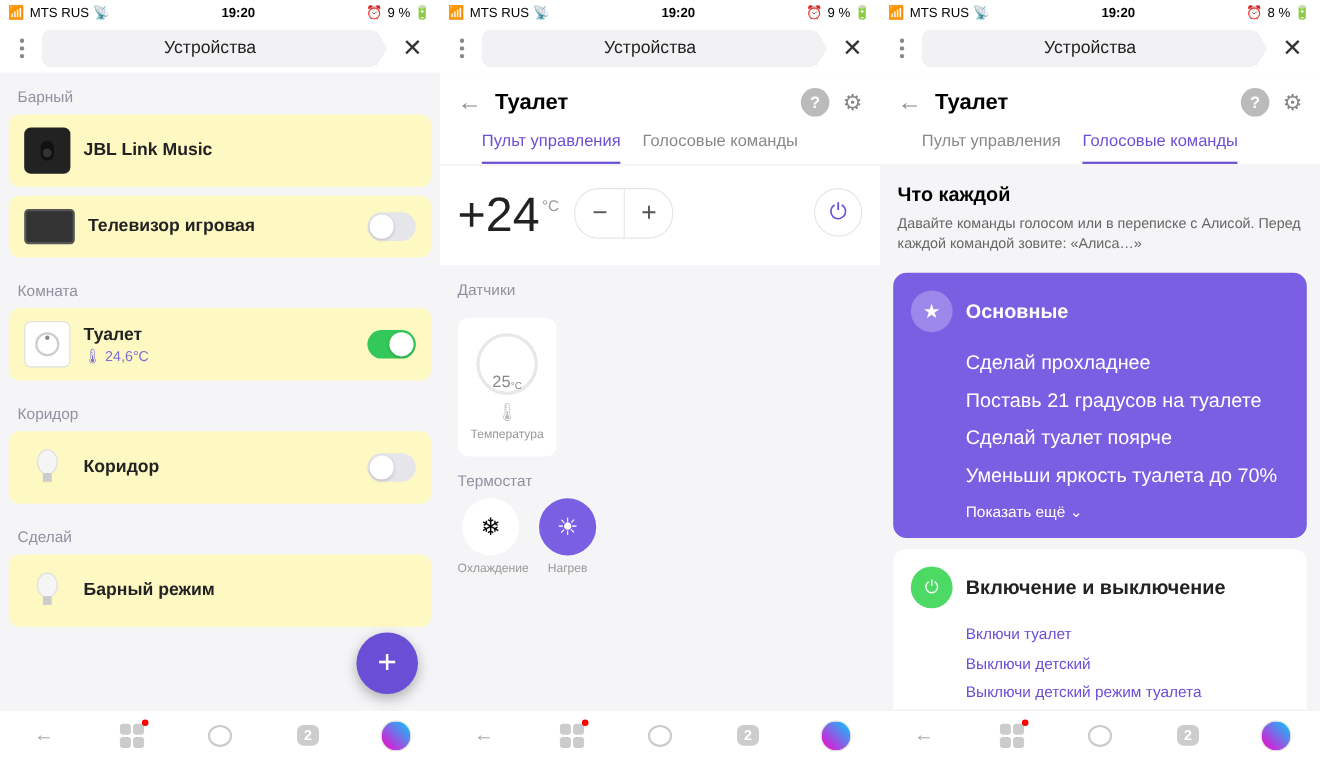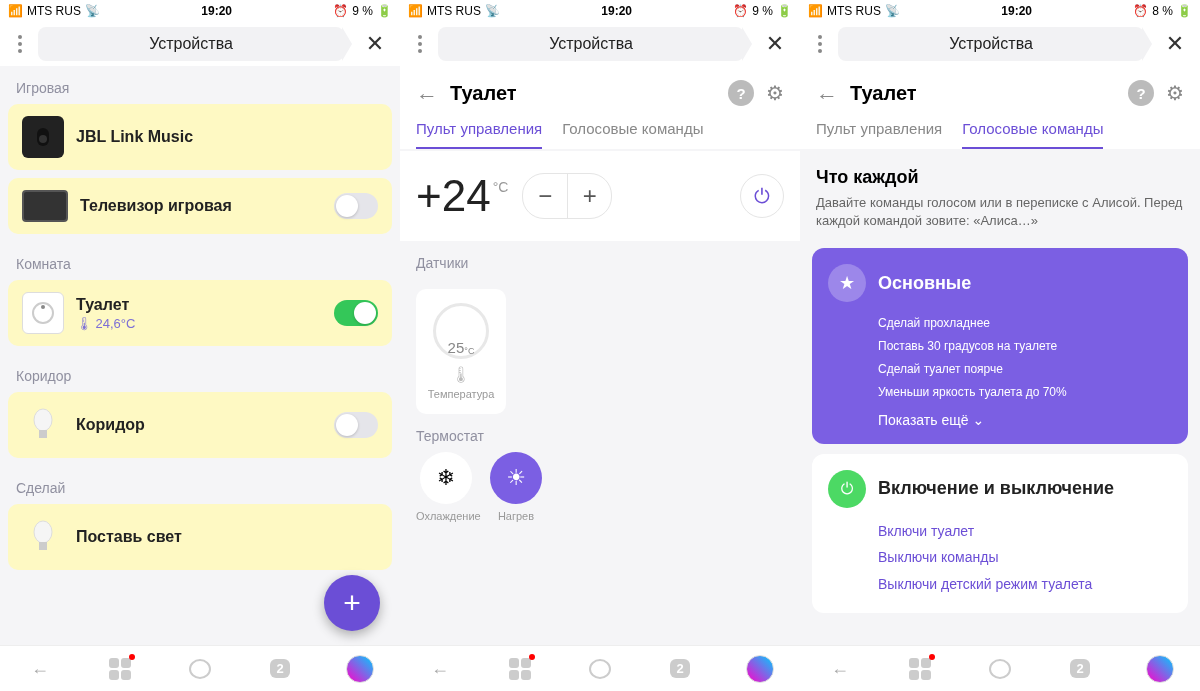--- a/index.html
+++ b/index.html
@@ -31,24 +31,24 @@
 .fab { position: absolute; bottom: 60px; right: 20px; width: 56px; height: 56px; background: #6b4ed6; border-radius: 50%; display: flex; align-items: center; justify-content: center; color: #fff; font-size: 30px; cursor: pointer; box-shadow: 0 4px 12px rgba(0,0,0,0.3); }
 .tabbar { height: 46px; background: #fff; border-top: 1px solid #eee; display: flex; align-items: center; justify-content: space-around; }
 .tab-item { width: 34px; height: 34px; display: flex; align-items: center; justify-content: center; color: #aaa; font-size: 18px; position: relative; }
 .tab-grid { display: grid; grid-template-columns: 1fr 1fr; gap: 2px; width: 22px; height: 22px; }
 .tab-grid span { background: #ccc; border-radius: 3px; }
 .subheader { background: #fff; padding: 14px 16px 0; }
 .sh-row { display: flex; align-items: center; gap: 12px; }
 .back-arrow { font-size: 22px; color: #888; cursor: pointer; }
 .sh-title { font-size: 20px; font-weight: 700; flex: 1; }
 .sh-icon { width: 26px; height: 26px; border-radius: 50%; background: #bbb; color: #fff; display: flex; align-items: center; justify-content: center; font-size: 15px; font-weight: 700; cursor: pointer; }
-.tabs { display: flex; gap: 20px; margin-top: 14px; }
+.tabs { display: flex; gap: 20px; margin-top: 14px; margin-left: 22px; }
 .tab { padding-bottom: 10px; font-size: 15px; color: #888; cursor: pointer; }
 .tab.active { color: #6b4ed6; border-bottom: 2px solid #6b4ed6; }
-.temp-row { background: #fff; padding: 20px 16px; display: flex; align-items: center; gap: 14px; margin-top: 2px; }
+.temp-row { background: #fff; padding: 20px 16px; display: flex; align-items: flex-start; gap: 14px; margin-top: 2px; }
 .temp-val { font-size: 44px; font-weight: 300; color: #222; display: flex; align-items: flex-start; }
 .temp-unit { font-size: 14px; color: #999; margin-top: 8px; margin-left: 2px; }
 .stepper { display: flex; background: #fff; border: 1px solid #e5e5e5; border-radius: 22px; }
 .step-btn { width: 44px; height: 44px; display: flex; align-items: center; justify-content: center; font-size: 24px; color: #555; cursor: pointer; }
 .step-btn + .step-btn { border-left: 1px solid #e5e5e5; }
 .pwr-btn { margin-left: auto; width: 44px; height: 44px; border: 1px solid #e5e5e5; border-radius: 50%; display: flex; align-items: center; justify-content: center; color: #6b4ed6; font-size: 20px; cursor: pointer; }
 .sensor-card { background: #fff; margin: 10px 16px 0; border-radius: 10px; padding: 14px; display: inline-flex; flex-direction: column; align-items: center; width: 90px; }
 .gauge { width: 56px; height: 56px; border: 3px solid #e8e8e8; border-radius: 50%; display: flex; align-items: flex-end; justify-content: center; font-size: 15px; color: #888; margin-bottom: 6px; position: relative; }
 .gauge-unit { font-size: 9px; vertical-align: super; }
 .sensor-lbl { font-size: 11px; color: #999; margin-top: 4px; }
@@ -57,21 +57,21 @@
 .mode-circle { width: 52px; height: 52px; border-radius: 50%; background: #fff; display: flex; align-items: center; justify-content: center; font-size: 22px; cursor: pointer; }
 .mode-circle.active { background: #7b5fe3; color: #fff; }
 .mode-lbl { font-size: 11px; color: #999; text-align: center; max-width: 60px; }
 .say-block { padding: 18px 16px 8px; }
 .say-title { font-size: 18px; font-weight: 700; margin-bottom: 6px; }
 .say-desc { font-size: 13px; color: #666; line-height: 1.4; }
 .cmd-card { background: #7b5fe3; margin: 10px 12px; border-radius: 12px; padding: 16px; color: #fff; }
 .cmd-head { display: flex; align-items: center; gap: 12px; margin-bottom: 10px; }
 .cmd-icon { width: 38px; height: 38px; background: rgba(255,255,255,0.25); border-radius: 50%; display: flex; align-items: center; justify-content: center; font-size: 18px; }
 .cmd-title { font-size: 18px; font-weight: 700; }
-.cmd-list { padding-left: 50px; font-size: 12px; line-height: 1.9; }
+.cmd-list { padding-left: 50px; font-size: 18px; line-height: 1.9; }
 .cmd-more { padding-left: 50px; margin-top: 8px; font-size: 14px; cursor: pointer; }
 .cmd-card2 { background: #fff; margin: 6px 12px; border-radius: 12px; padding: 16px; }
 .cmd-icon2 { width: 38px; height: 38px; background: #4cd964; border-radius: 50%; display: flex; align-items: center; justify-content: center; color: #fff; }
 .cmd-list2 { padding-left: 50px; font-size: 14px; line-height: 1.9; color: #6b4ed6; }
 .gear { font-size: 20px; color: #888; cursor: pointer; }
 .avatar { width: 28px; height: 28px; border-radius: 50%; background: linear-gradient(45deg,#f0c,#0cf); border: 1px solid #ddd; }
 .badge-red { position: absolute; top: 2px; right: 2px; width: 6px; height: 6px; background: red; border-radius: 50%; }
 .tab-num { background: #ccc; color: #fff; border-radius: 6px; padding: 2px 6px; font-size: 13px; font-weight: 600; }
 </style>
 </head>
@@ -96,21 +96,21 @@
         <span></span>
         <span></span>
         <span></span>
       </div>
     <div class="pill">
         <span>Устройства</span>
       </div>
     <div class="close-x">✕</div>
   </div>
   <div class="content">
-    <div class="sec-label">Игровая</div>
+    <div class="sec-label">Барный</div>
     <div class="card">
       <div class="dev-icon">
           <svg width="24" height="24" viewBox="0 0 24 24">
             <rect x="6" y="3" width="12" height="18" rx="6" fill="#111"></rect>
             <circle cx="12" cy="14" r="4" fill="#333"></circle>
           </svg>
         </div>
       <div class="dev-title">JBL Link Music</div>
     </div>
     <div class="card">
@@ -147,21 +147,21 @@
       <div class="toggle"></div>
     </div>
     <div class="sec-label">Сделай</div>
     <div class="card">
       <div class="dev-icon bulb">
           <svg width="26" height="34" viewBox="0 0 26 34">
             <ellipse cx="13" cy="12" rx="9" ry="11" fill="#f5f5f5" stroke="#ddd"></ellipse>
             <rect x="9" y="22" width="8" height="8" fill="#ccc"></rect>
           </svg>
         </div>
-      <div class="dev-title">Поставь свет</div>
+      <div class="dev-title">Барный режим</div>
     </div>
   </div>
   <div class="fab">+</div>
   <div class="tabbar">
     <div class="tab-item">←</div>
     <div class="tab-item">
         <div class="tab-grid">
           <span></span>
           <span></span>
           <span></span>
@@ -320,34 +320,34 @@
       <div class="say-title">Что каждой</div>
       <div class="say-desc">Давайте команды голосом или в переписке с Алисой. Перед каждой командой зовите: «Алиса…»</div>
     </div>
     <div class="cmd-card">
       <div class="cmd-head">
         <div class="cmd-icon">★</div>
         <div class="cmd-title">Основные</div>
       </div>
       <div class="cmd-list">
         <div>Сделай прохладнее</div>
-        <div>Поставь 30 градусов на туалете</div>
+        <div>Поставь 21 градусов на туалете</div>
         <div>Сделай туалет поярче</div>
         <div>Уменьши яркость туалета до 70%</div>
       </div>
       <div class="cmd-more"><span>Показать ещё</span> <span>⌄</span></div>
     </div>
     <div class="cmd-card2">
       <div class="cmd-head">
         <div class="cmd-icon2">⏻</div>
         <div class="cmd-title" style="color:#222">Включение и выключение</div>
       </div>
       <div class="cmd-list2">
         <div>Включи туалет</div>
-        <div>Выключи команды</div>
+        <div>Выключи детский</div>
         <div>Выключи детский режим туалета</div>
       </div>
     </div>
   </div>
   <div class="tabbar">
     <div class="tab-item">←</div>
     <div class="tab-item">
         <div class="tab-grid">
           <span></span>
           <span></span>

